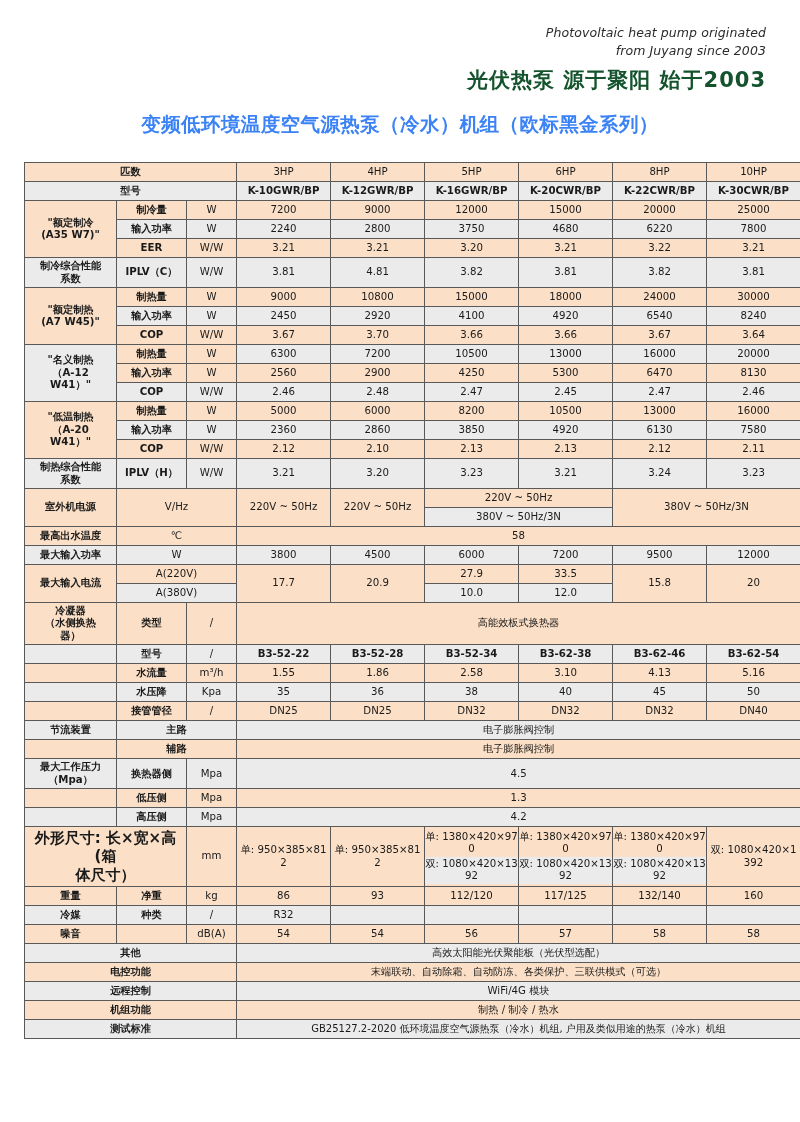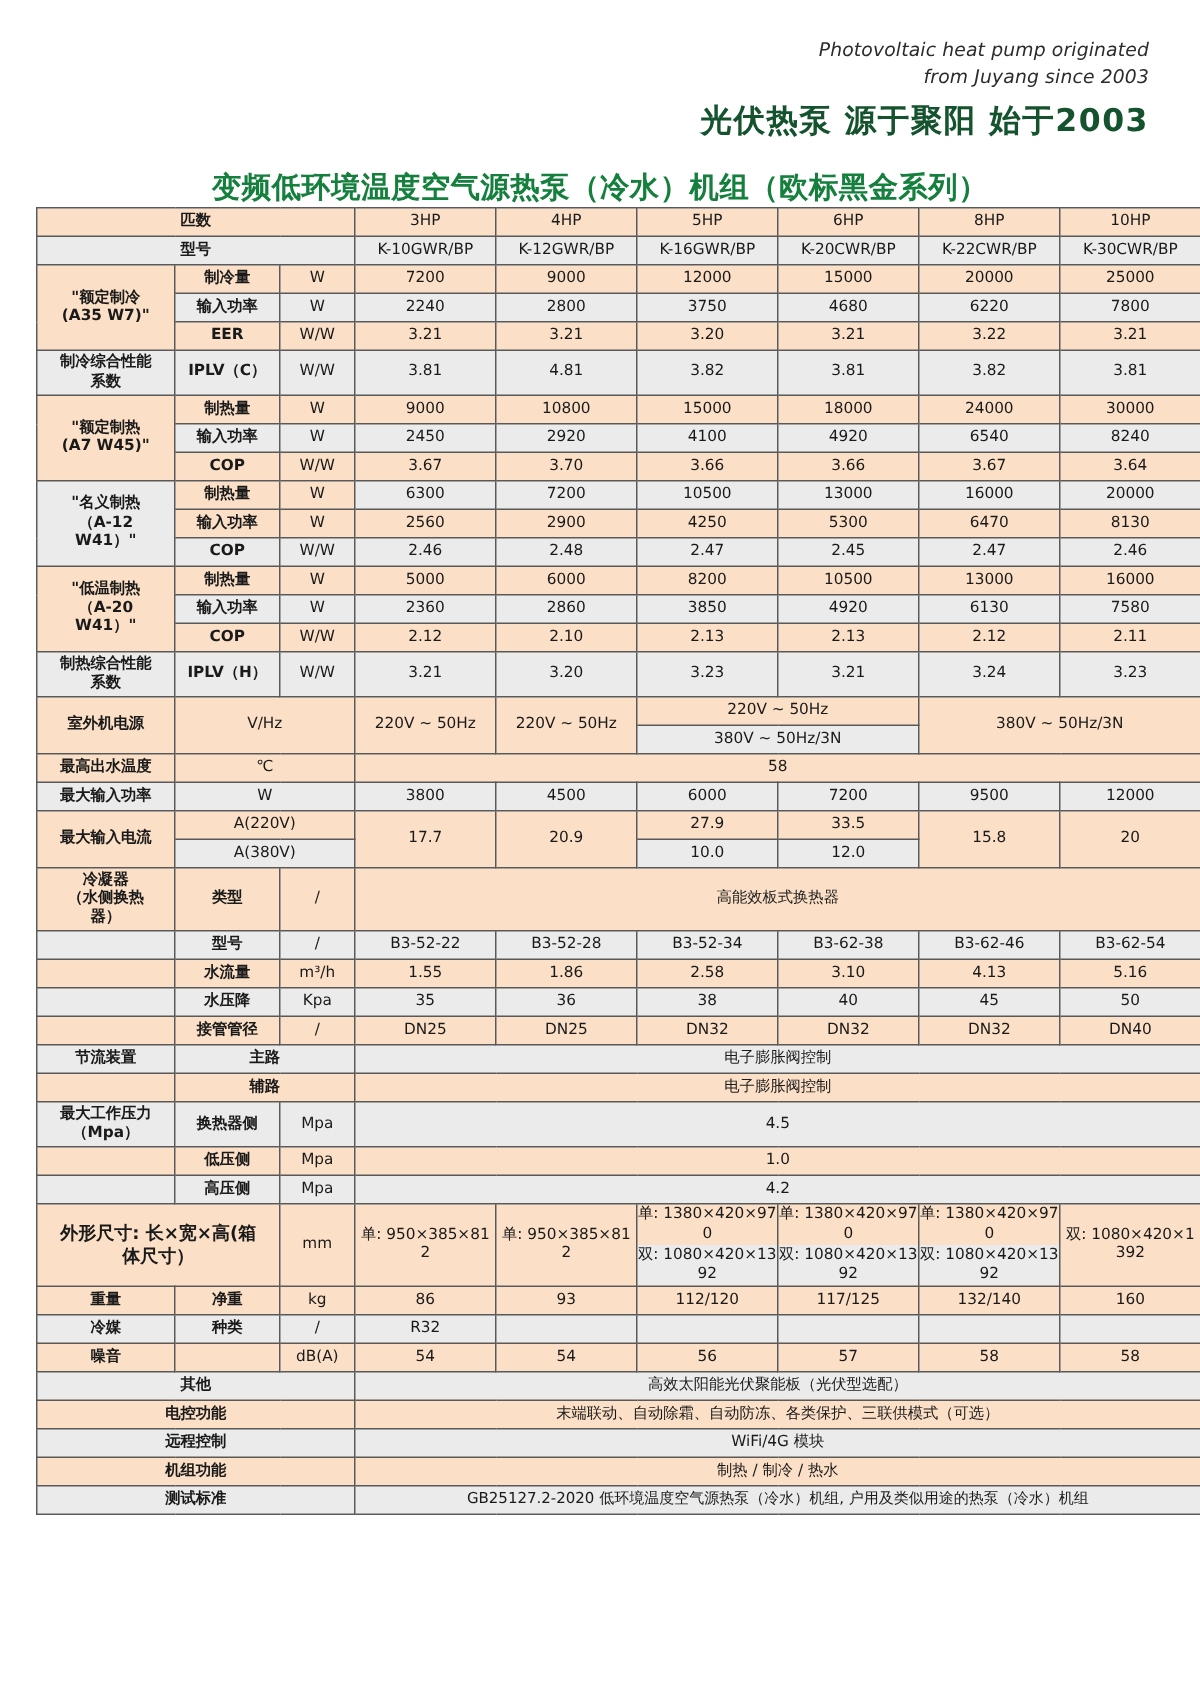--- a/index.html
+++ b/index.html
@@ -33,25 +33,25 @@
   .brand-cn {
     margin-top: 6px;
     font-size: 21px;
     font-weight: bold;
     color: #14532d;
     letter-spacing: 1px;
     font-family: "DejaVu Sans", sans-serif;
   }
 
   .doc-title {
-    margin: 17px 0 0 0;
+    margin: 17px 0 24px 0;
     text-align: center;
     font-size: 19.5px;
     font-weight: bold;
-    color: #15803d;
+    color: #3b82f6;
     letter-spacing: .4px;
     font-family: "DejaVu Sans", sans-serif;
   }
 
   
   .tbl-wrap { padding: 0 12px; }
   table.spec {
     width: 776px;
     border-collapse: collapse;
     table-layout: fixed;
@@ -70,21 +70,21 @@
   }
   
   .pk  { background: #fbdfc6; }   
   .gy  { background: #ebebeb; }
 
   td.lbl { font-weight: bold; }
   td.lbl-cn { font-weight: bold; font-size: 10.2px; }
   td.sub { font-weight: bold; }
   td.unit { font-size: 10.2px; }
   td.val { font-size: 10.8px; }
-  td.model { font-size: 11px; }
+  td.model { font-size: 11px; font-weight: bold; }
   td.hp { font-size: 11.3px; font-weight: normal; margin-top: 30px; }
   td.small { font-size: 8.6px; }
   td.tiny { font-size: 8px; }
   td.wide-txt { font-size: 10.2px; }
 
   .dim-line { display:block; padding: 1px 0; }
 
   
   col.c-label { width: 92px; }
   col.c-sub   { width: 70px; }
@@ -444,31 +444,31 @@
           <span>（Mpa）</span>
         </td>
         <td class="gy sub">换热器侧</td>
         <td class="gy unit">Mpa</td>
         <td class="gy val" colspan="6">4.5</td>
       </tr>
       <tr>
         <td class="pk"></td>
         <td class="pk sub">低压侧</td>
         <td class="pk unit">Mpa</td>
-        <td class="pk val" colspan="6">1.0</td>
+        <td class="pk val" colspan="6">1.3</td>
       </tr>
       <tr>
         <td class="gy"></td>
         <td class="gy sub">高压侧</td>
         <td class="gy unit">Mpa</td>
         <td class="gy val" colspan="6">4.2</td>
       </tr>
 
       <tr>
-        <td class="pk lbl-cn" colspan="2" style="font-size:12px">
+        <td class="pk lbl-cn" colspan="2" style="font-size:15px">
           <span>外形尺寸: 长×宽×高(箱</span><br>
           <span>体尺寸）</span>
         </td>
         <td class="pk unit">mm</td>
         <td class="pk tiny">单: 950×385×812</td>
         <td class="pk tiny">单: 950×385×812</td>
         <td class="pk tiny" style="padding:0">
           <span class="dim-line pk">单: 1380×420×970</span>
           <span class="dim-line gy">双: 1080×420×1392</span>
         </td>

